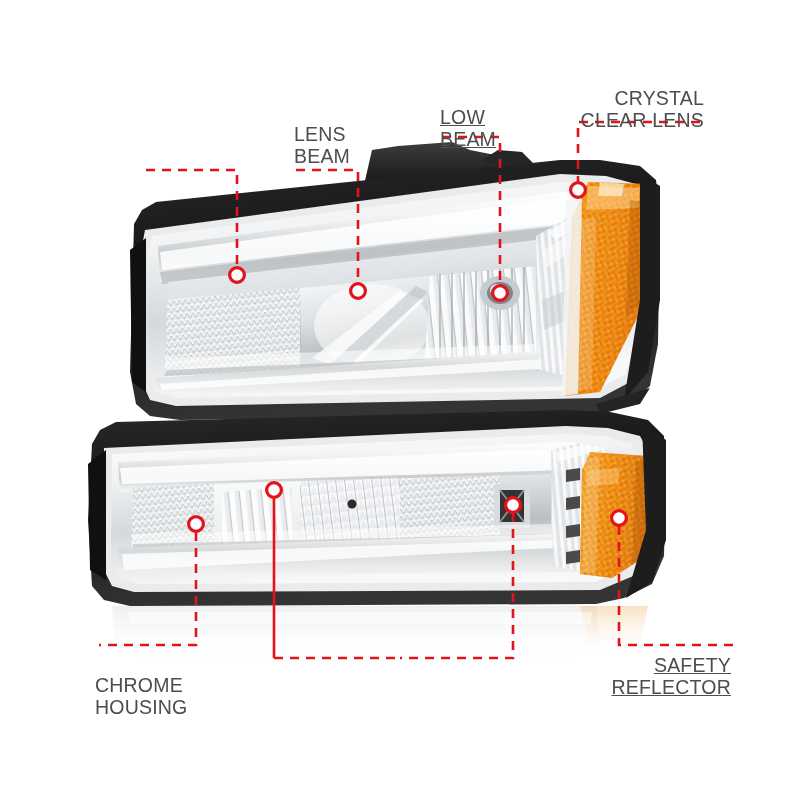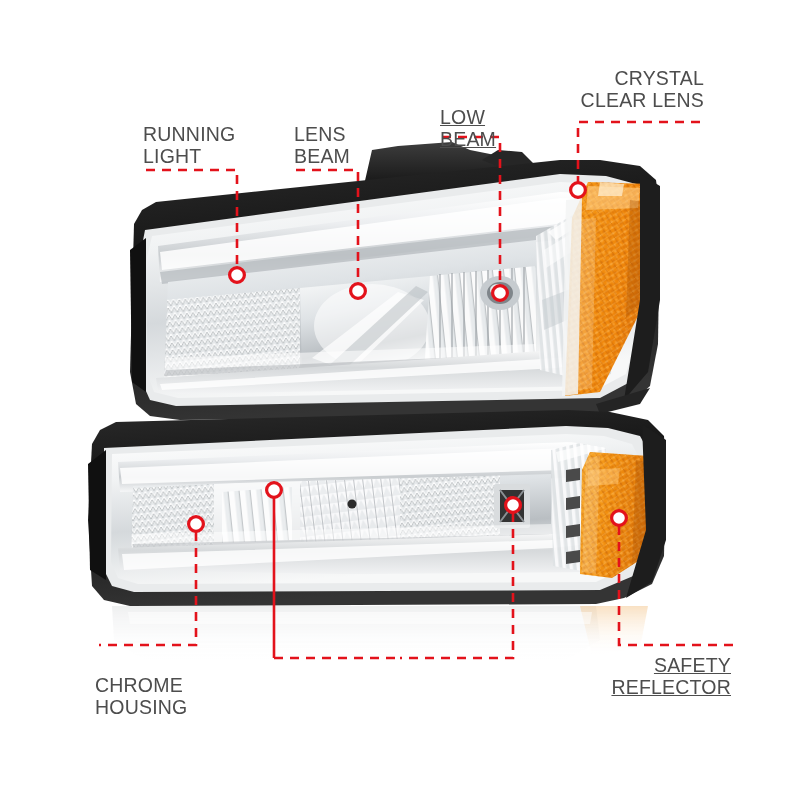--- a/index.html
+++ b/index.html
@@ -327,30 +327,28 @@
         <circle cx="513" cy="505" r="7.4" fill="#ffffff" stroke="#e3121b" stroke-width="3.2"></circle>
       </g>
 
       <g>
         <path d="M619,526 L619,645 L733,645" stroke-dasharray="9 7"></path>
         <circle cx="619" cy="518" r="7.4" fill="#ffffff" stroke="#e3121b" stroke-width="3.2"></circle>
       </g>
     </g>
   </svg>
 
-  <div class="callout-label cl-left" style="left:143px;top:124px;">RUNNING
-LIGHT</div>
 
   <div class="callout-label cl-left" style="left:294px;top:124px;">LENS
 BEAM</div>
 
   <div class="callout-label cl-left" style="left:440px;top:107px;text-decoration:underline;">LOW
 BEAM</div>
 
-  <div class="callout-label cl-right" style="right:96px;top:68px;text-align:right;">CRYSTAL
+  <div class="callout-label cl-right" style="right:96px;top:88px;text-align:right;">CRYSTAL
 CLEAR LENS</div>
 
   <div class="callout-label cl-left" style="left:95px;top:655px;margin-top:20px;">CHROME
 HOUSING</div>
 
 
   <div class="callout-label cl-right" style="right:69px;top:655px;text-align:right;text-decoration:underline;">SAFETY
 REFLECTOR</div>
 
 </div>

